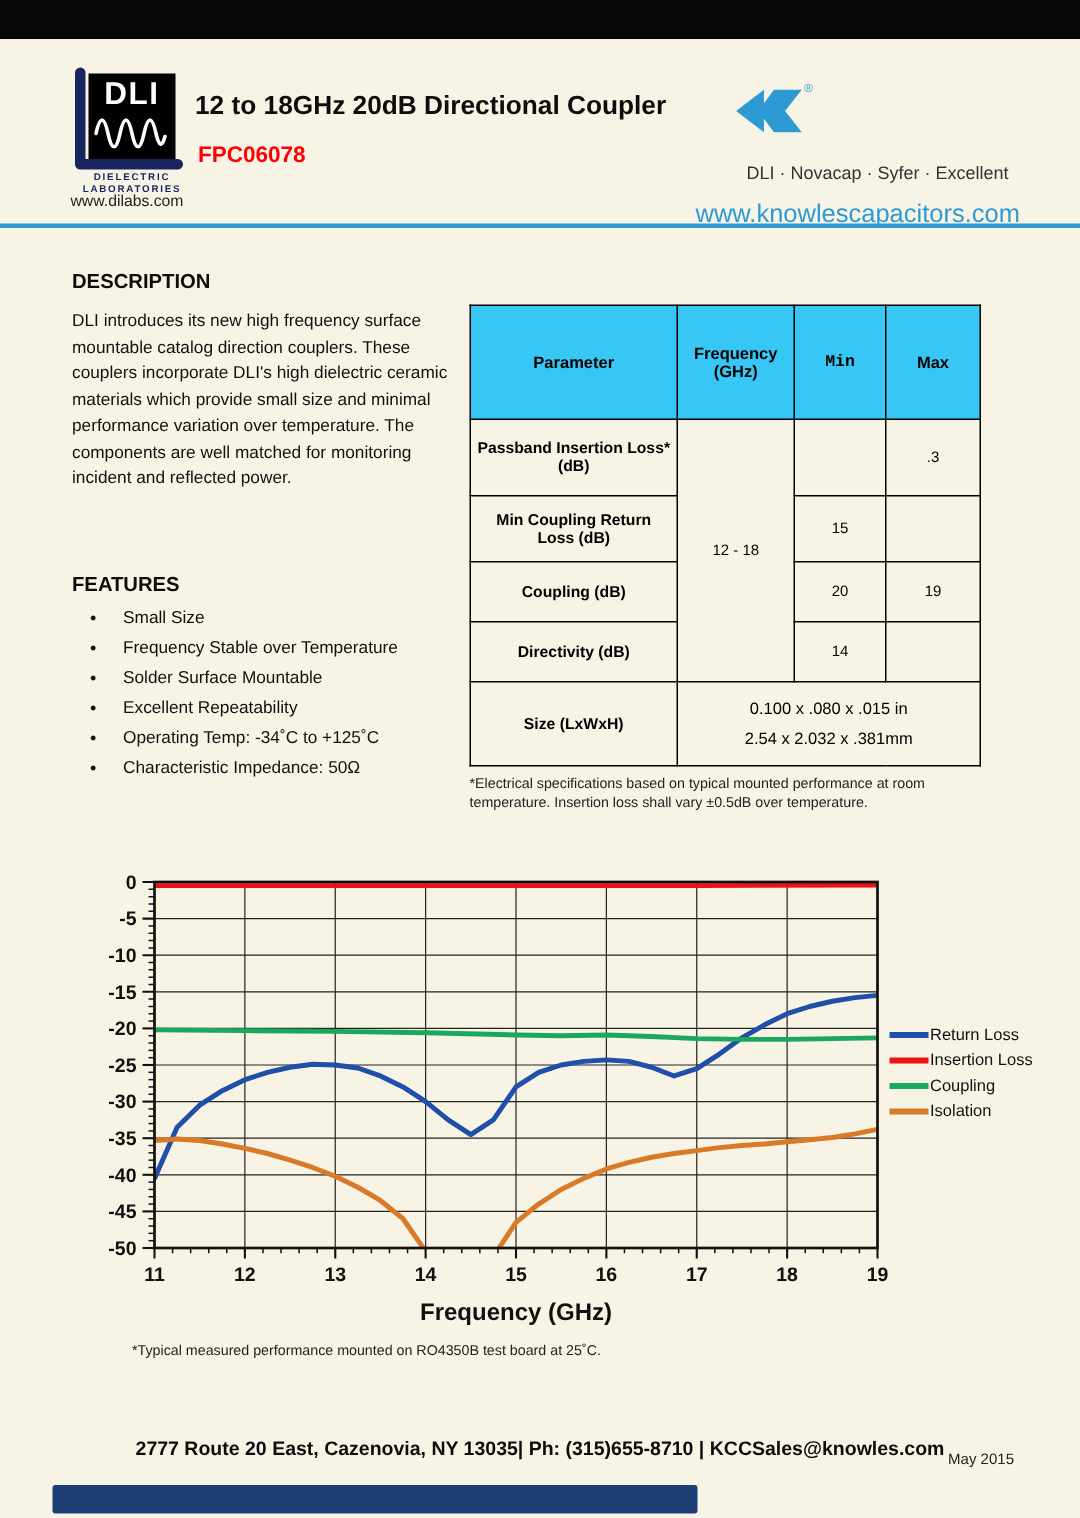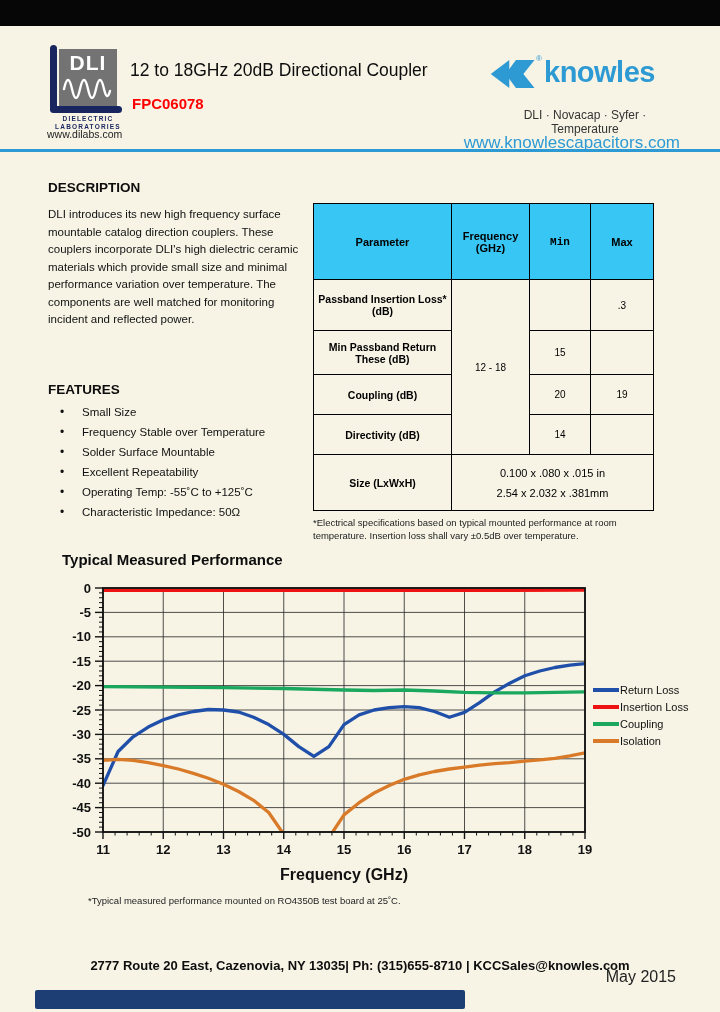--- a/index.html
+++ b/index.html
@@ -10,26 +10,26 @@
   .abs { position:absolute; }
 
   
   #top-bar { left:0; top:0; width:720px; height:26px; background:#060606; }
   #bottom-bar { left:35px; top:990px; width:430px; height:19px; background:#1C3E74; border-radius:2px; }
 
   
   #dli-logo { left:46px; top:44px; width:84px; height:88px; }
   #dli-vbar { position:absolute; left:4px; top:1px; width:7px; height:67px; background:#18255F; border-radius:4px; }
   #dli-hbar { position:absolute; left:4px; top:62px; width:72px; height:7px; background:#18255F; border-radius:4px; }
-  #dli-box  { position:absolute; left:13px; top:5px; width:58px; height:57px; background:#737373; text-align:center; }
+  #dli-box  { position:absolute; left:13px; top:5px; width:58px; height:57px; background:#000000; text-align:center; }
   #dli-box .dli-txt { color:#fff; font-weight:bold; font-size:21px; letter-spacing:1px; padding-top:2px; }
   .dli-sub { position:absolute; left:0px; width:84px; text-align:center; color:#18255F; font-size:6.5px; font-weight:bold; letter-spacing:1.2px; }
   #dli-sub1 { top:71px; } #dli-sub2 { top:79px; }
 
-  #page-title { left:130px; top:60px; font-size:17.5px; font-weight:normal; color:#0d0d0d; }
+  #page-title { left:130px; top:60px; font-size:17.5px; font-weight:bold; color:#0d0d0d; }
   #part-number { left:132px; top:95px; font-size:15px; font-weight:bold; color:#FF0000; }
   #dilabs-url { left:47px; top:128px; font-size:10.5px; color:#222; }
 
   #knowles-logo { left:490px; top:54px; width:200px; height:46px; }
   #knowles-word { position:absolute; left:54px; top:2px; font-size:29px; font-weight:bold; letter-spacing:-0.5px; color:#2E9AD3; }
   #knowles-reg { position:absolute; left:46px; top:0px; font-size:8px; color:#2E9AD3; }
   #knowles-tagline { left:490px; top:108px; width:190px; text-align:center; font-size:12px; color:#333; }
   #knowles-url { left:460px; top:133px; width:220px; text-align:right; font-size:17px; color:#2E9AD3; }
   #header-rule { left:0; top:149px; width:720px; height:3px; background:#2E9AD3; }
 
@@ -58,21 +58,21 @@
   #chart-title { left:62px; top:551px; font-size:15px; font-weight:bold; }
   #chart-wrap { left:40px; top:545px; width:660px; height:370px; }
   #legend { left:593px; top:684px; }
   .legend-item { display:flex; align-items:center; margin-bottom:5px; }
   .legend-swatch { width:26px; height:4.5px; margin-right:1px; flex:none; }
   .legend-label { font-size:11px; color:#111; white-space:nowrap; }
   #chart-footnote { left:88px; top:895px; font-size:9.5px; color:#222; }
 
   
   #footer-contact { left:0; top:937px; width:720px; text-align:center; font-size:13px; font-weight:bold; color:#0d0d0d;margin-top:21px; }
-  #footer-date { right:44px; top:968px; font-size:16px; color:#222;text-align:right; }
+  #footer-date { right:44px; top:968px; font-size:10px; color:#222;text-align:right; }
 </style>
 </head>
 <body>
 
 <div id="page">
 
   <div class="abs" id="top-bar"></div>
 
   <div class="abs" id="dli-logo">
     <div id="dli-vbar"></div>
@@ -90,56 +90,55 @@
   <div class="abs" id="page-title">12 to 18GHz 20dB Directional Coupler</div>
   <div class="abs" id="part-number">FPC06078</div>
   <div class="abs" id="dilabs-url">www.dilabs.com</div>
 
   <div class="abs" id="knowles-logo">
     <svg width="46" height="40" viewBox="0 0 62 40">
       <polygon points="26,1 26,39 1,20" fill="#2E9AD3"></polygon>
       <polygon points="35,1 60,1 45,20 60,39 35,39 21,20" fill="#2E9AD3"></polygon>
     </svg>
     <span id="knowles-reg">®</span>
-    <span id="knowles-word">knowles</span>
   </div>
-  <div class="abs" id="knowles-tagline">DLI · Novacap · Syfer · Temperature</div>
+  <div class="abs" id="knowles-tagline">DLI · Novacap · Syfer · Excellent</div>
   <div class="abs" id="knowles-url">www.knowlescapacitors.com</div>
   <div class="abs" id="header-rule"></div>
 
   <div class="abs section-heading" id="description-heading">DESCRIPTION</div>
   <div class="abs" id="description-body">DLI introduces its new high frequency surface mountable catalog direction couplers.  These couplers incorporate DLI's high dielectric ceramic materials which provide small size and minimal performance variation over temperature.  The components are well matched for monitoring incident and reflected power.</div>
 
   <div class="abs section-heading" id="features-heading">FEATURES</div>
   <div class="abs" id="features-list">
     <div class="feature-item">Small Size</div>
     <div class="feature-item">Frequency Stable over Temperature</div>
     <div class="feature-item">Solder Surface Mountable</div>
     <div class="feature-item">Excellent Repeatability</div>
-    <div class="feature-item">Operating Temp: -55˚C to +125˚C</div>
+    <div class="feature-item">Operating Temp: -34˚C to +125˚C</div>
     <div class="feature-item">Characteristic Impedance: 50Ω</div>
   </div>
 
   <div class="abs section-heading" id="spec-heading">SPECIFICATIONS*</div>
   <table class="abs" id="spec-table">
     <tbody>
         <tr>
       <th class="c-param">Parameter</th>
       <th class="c-freq">Frequency (GHz)</th>
       <th class="c-min">Min</th>
       <th class="c-max">Max</th>
     </tr>
     <tr class="r1">
       <td class="param">Passband Insertion Loss* (dB)</td>
       <td class="val" rowspan="4">12 - 18</td>
       <td class="val"></td>
       <td class="val">.3</td>
     </tr>
     <tr class="r2">
-      <td class="param">Min Passband Return These (dB)</td>
+      <td class="param">Min Coupling Return Loss (dB)</td>
       <td class="val">15</td>
       <td class="val"></td>
     </tr>
     <tr class="r3">
       <td class="param">Coupling (dB)</td>
       <td class="val">20</td>
       <td class="val">19</td>
     </tr>
     <tr class="r4">
       <td class="param">Directivity (dB)</td>
@@ -150,21 +149,20 @@
       <td class="param">Size (LxWxH)</td>
       <td colspan="3">
         <div class="size-line">0.100 x .080 x .015 in</div>
         <div class="size-line">2.54 x 2.032 x .381mm</div>
       </td>
     </tr>
   </tbody>
     </table>
   <div class="abs" id="spec-footnote">*Electrical specifications based on typical mounted performance at room temperature.  Insertion loss shall vary ±0.5dB over temperature.</div>
 
-  <div class="abs section-heading" id="chart-title">Typical Measured Performance</div>
   <div class="abs" id="chart-wrap">
     <svg id="chart-svg" width="660" height="370" viewBox="0 0 660 370">
         <defs>
           <clipPath id="plotclip">
             <rect x="63" y="41" width="482" height="246"></rect>
           </clipPath>
         </defs>
         <line x1="63" y1="43" x2="63" y2="287" stroke="#222" stroke-width="0.8"></line>
         <line x1="123.25" y1="43" x2="123.25" y2="287" stroke="#222" stroke-width="0.8"></line>
         <line x1="183.5" y1="43" x2="183.5" y2="287" stroke="#222" stroke-width="0.8"></line>

